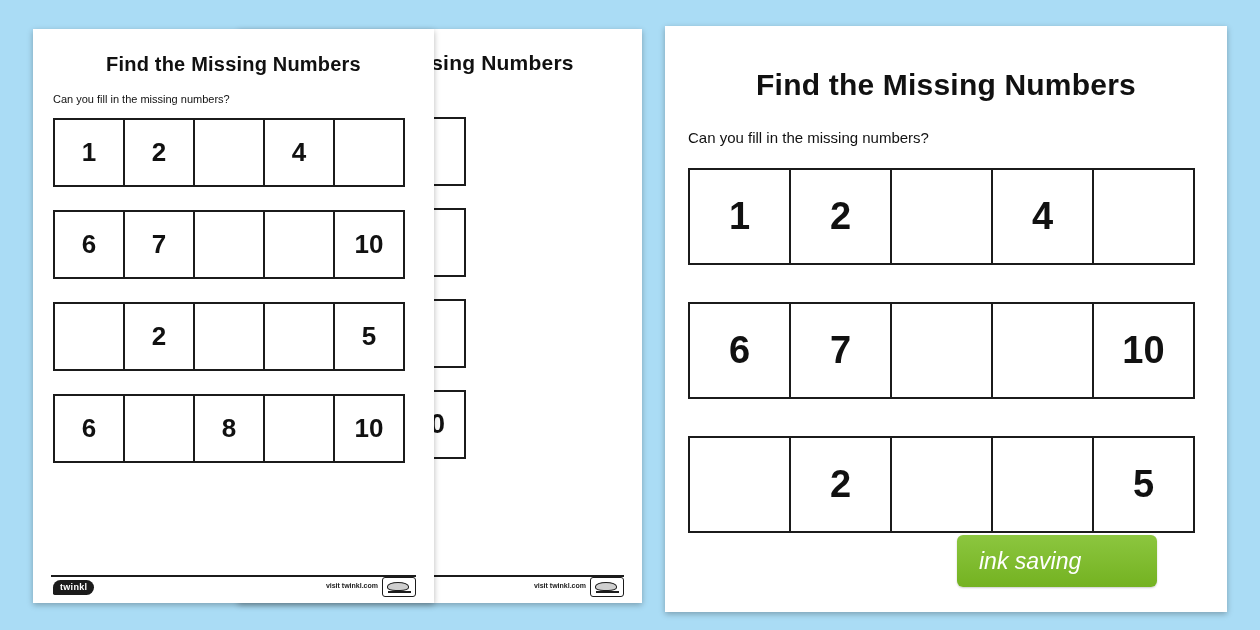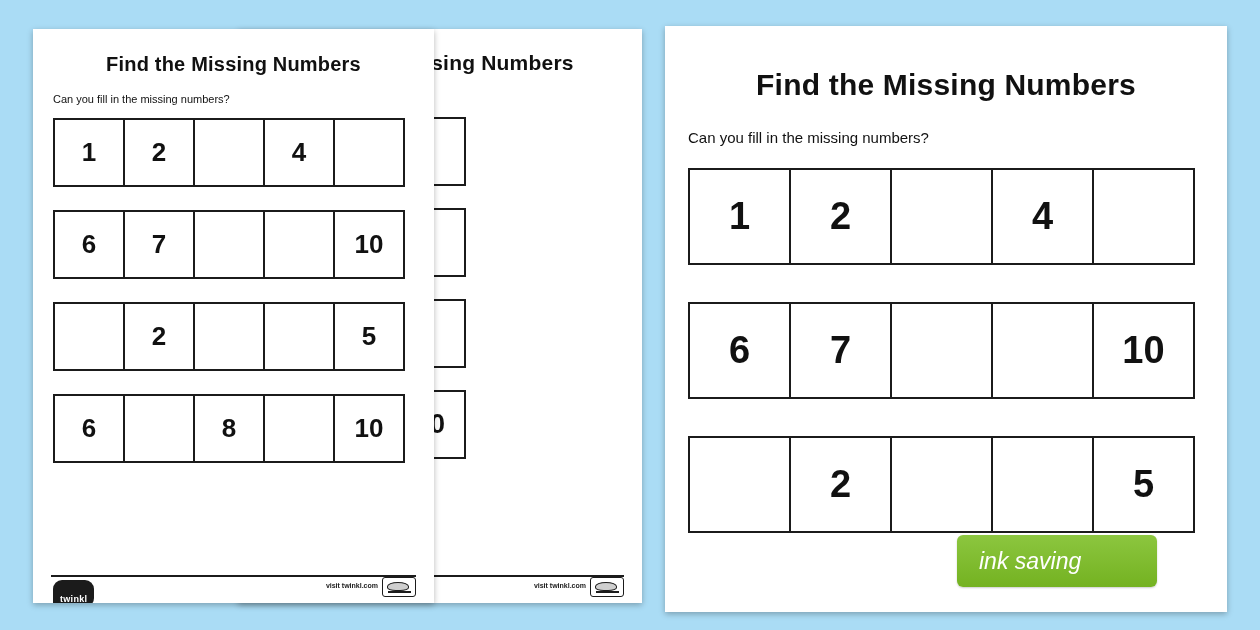--- a/index.html
+++ b/index.html
@@ -95,21 +95,21 @@
     left: 18px; right: 18px; top: 6px;
     border-top: 2px solid #1b1b1b;
   }
   .twinkl-logo {
     position: absolute;
     left: 20px; top: 11px;
     background: #1b1b1b;
     color: #fff;
     font-size: 9px;
     font-weight: bold;
-    padding: 14px 7px 3px 7px;
+    padding: 2px 7px 3px 7px;
     border-radius: 9px 9px 9px 2px;
     letter-spacing: 0.3px;
   }
   .visit {
     position: absolute;
     right: 56px; top: 13px;
     font-size: 7px;
     font-weight: bold;
     color: #1b1b1b;
   }

